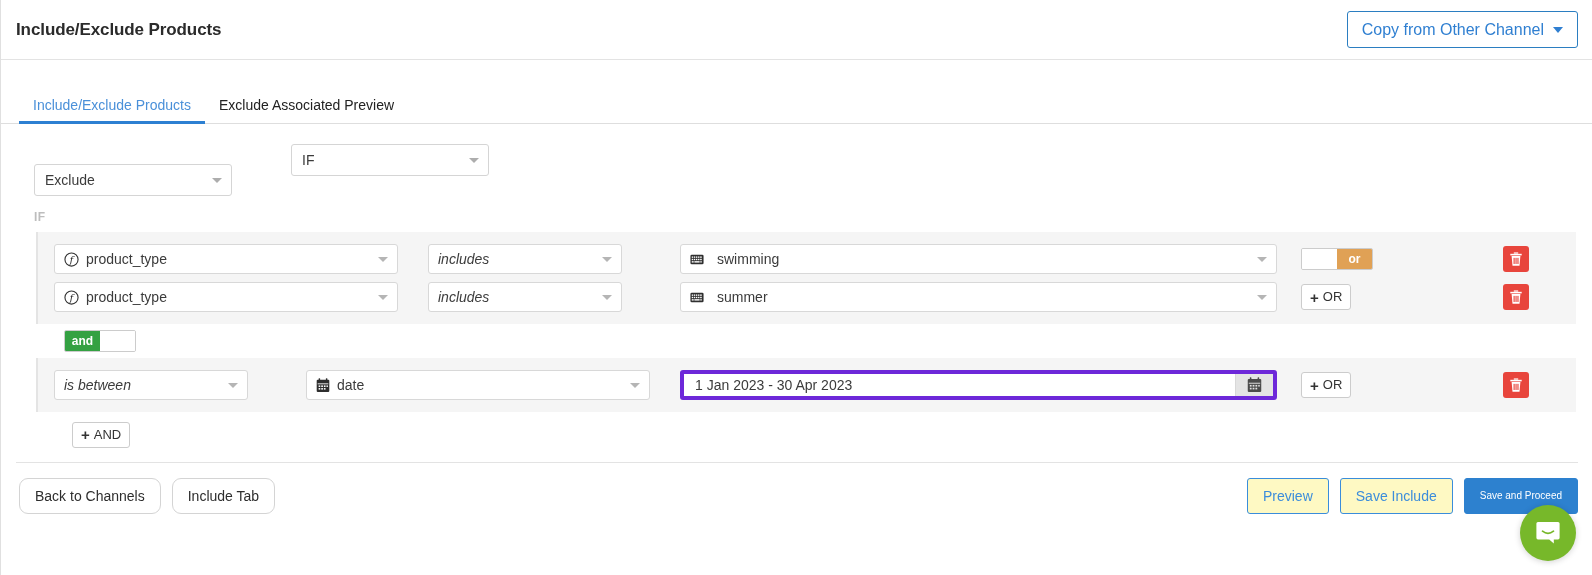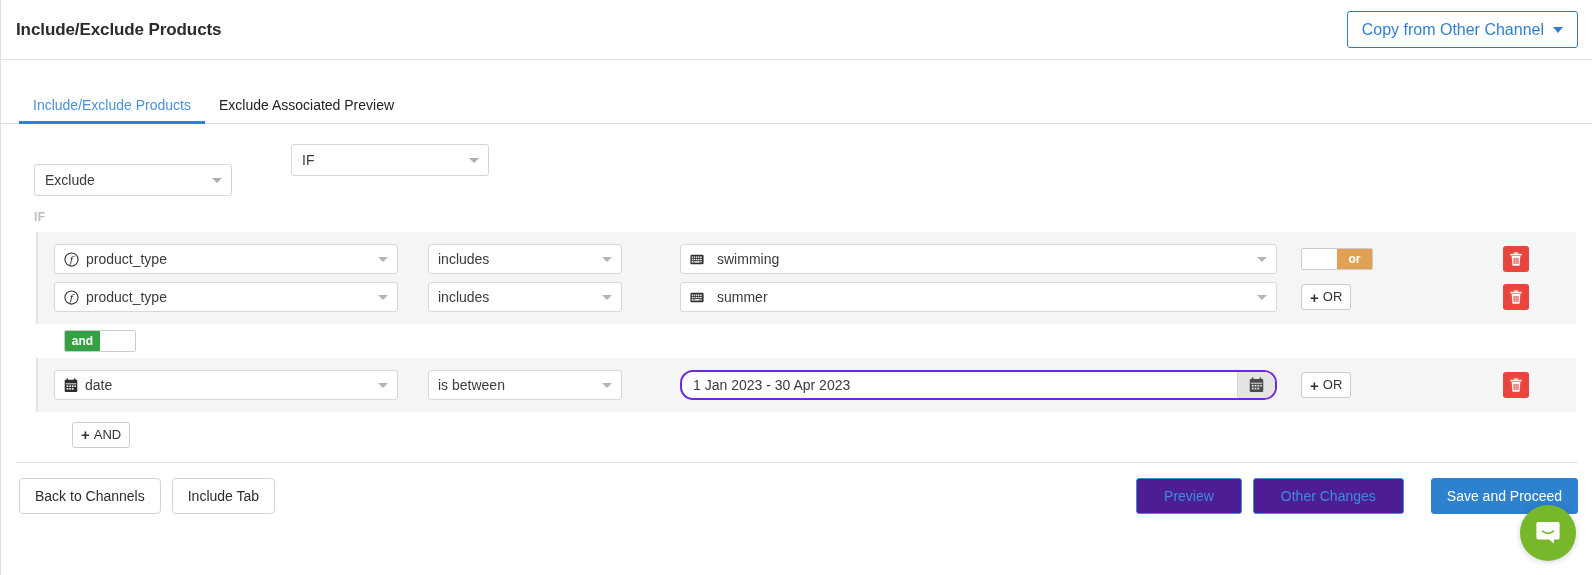--- a/index.html
+++ b/index.html
@@ -167,39 +167,39 @@
   .field .sel-caret {
     position: absolute;
     right: 9px; top: 50%;
     margin-top: -2px;
     width: 0; height: 0;
     border-left: 5px solid transparent;
     border-right: 5px solid transparent;
     border-top: 5px solid #b5b5b5;
   }
   .f-attribute { width: 344px; margin-right: 30px; }
-  .f-operator  { width: 194px; margin-right: 58px; }
+  .f-operator  { width: 194px; margin-right: 58px; font-style: italic; }
   .f-value     { width: 597px; gap: 6px; }
 
   .ficon {
     display: inline-flex;
     align-items: center;
     justify-content: center;
     margin-right: 7px;
     flex: 0 0 auto;
   }
 
   .date-input-wrap {
     position: relative;
     width: 597px;
     height: 30px;
     display: flex;
     align-items: center;
-    border: 2px solid #6d28d9;
-    border-radius: 13px;
+    border: 4px solid #6d28d9;
+    border-radius: 3px;
     background: #fff;
     overflow: hidden;
   }
   .date-text {
     flex: 1;
     padding-left: 11px;
     font-size: 14px;
     color: #3b3b3b;
   }
   .date-btn {
@@ -288,44 +288,43 @@
     align-items: center;
   }
   .footer-left { display: flex; gap: 11px; padding-left: 3px; }
   .footer-right { margin-left: auto; display: flex; gap: 11px; }
   .btn-gray {
     border: 1px solid #d4d4d4;
     background: #fff;
     color: #2d2d2d;
     font-size: 14px;
     padding: 9px 15px;
-    border-radius: 4px;
+    border-radius: 9px;
     cursor: pointer;
     white-space: nowrap;
   }
   .btn-link-primary {
     border: 1px solid #3a8ddb;
-    background: #4c1d95;
+    background: #fef9c3;
     color: #3c8ddb;
     font-size: 14px;
-    padding: 9px 27px;
+    padding: 9px 15px;
     border-radius: 3px;
     cursor: pointer;
     white-space: nowrap;
   }
   .btn-primary {
     border: 1px solid #2d81cf;
     background: #2d81cf;
     color: #fff;
-    font-size: 14px;
+    font-size: 10px;
     padding: 9px 15px;
     border-radius: 3px;
     cursor: pointer;
     white-space: nowrap;
-    margin-left: 16px;
   }
 
   
   .chat-launcher {
     position: absolute;
     right: 16px;
     bottom: 14px;
     width: 56px; height: 56px;
     border-radius: 50%;
     background: #77b82a;
@@ -500,43 +499,43 @@
 
       <div class="and-toggle-row">
         <div class="toggle toggle-and">
           <div class="half on">and</div>
           <div class="half off"></div>
         </div>
       </div>
 
       <div class="group-block">
         <div class="cond-row">
+          <div class="field f-operator">
+            <span>is between</span>
+            <span class="sel-caret"></span>
+          </div>
           <div class="field f-attribute">
             <span class="ficon">
               <svg width="14" height="15" viewBox="0 0 16 17" aria-hidden="true">
                 <rect x="0.8" y="2" width="14.4" height="14" rx="1.2" fill="#2e2e2e"></rect>
                 <rect x="3" y="0.3" width="1.7" height="3.4" rx="0.6" fill="#2e2e2e"></rect>
                 <rect x="11.3" y="0.3" width="1.7" height="3.4" rx="0.6" fill="#2e2e2e"></rect>
                 <rect x="1.9" y="6.1" width="12.2" height="1" fill="#fff"></rect>
                 <g fill="#fff">
                   <rect x="3" y="8.4" width="1.9" height="1.8"></rect>
                     <rect x="6" y="8.4" width="1.9" height="1.8"></rect>
                   <rect x="9" y="8.4" width="1.9" height="1.8"></rect>
                     <rect x="12" y="8.4" width="1.6" height="1.8"></rect>
                   <rect x="3" y="11.4" width="1.9" height="1.8"></rect>
                     <rect x="6" y="11.4" width="1.9" height="1.8"></rect>
                   <rect x="9" y="11.4" width="1.9" height="1.8"></rect>
                 </g>
               </svg>
             </span>
             <span>date</span>
-            <span class="sel-caret"></span>
-          </div>
-          <div class="field f-operator">
-            <span>is between</span>
             <span class="sel-caret"></span>
           </div>
           <div class="date-input-wrap">
             <span class="date-text">1 Jan 2023 - 30 Apr 2023</span>
             <span class="date-btn">
               <svg width="15" height="16" viewBox="0 0 16 17" aria-hidden="true">
                 <rect x="0.8" y="2" width="14.4" height="14" rx="1.2" fill="#4b4b4b"></rect>
                 <rect x="3" y="0.3" width="1.7" height="3.4" rx="0.6" fill="#4b4b4b"></rect>
                 <rect x="11.3" y="0.3" width="1.7" height="3.4" rx="0.6" fill="#4b4b4b"></rect>
                 <rect x="1.9" y="6.1" width="12.2" height="1" fill="#e4e4e4"></rect>
@@ -583,21 +582,21 @@
     </div>
   </div>
 
   <div class="footer">
     <div class="footer-left">
       <button class="btn-gray">Back to Channels</button>
       <button class="btn-gray">Include Tab</button>
     </div>
     <div class="footer-right">
       <button class="btn-link-primary">Preview</button>
-      <button class="btn-link-primary">Other Changes</button>
+      <button class="btn-link-primary">Save Include</button>
       <button class="btn-primary">Save and Proceed</button>
     </div>
   </div>
 
   <div class="chat-launcher">
     <svg width="26" height="26" viewBox="0 0 26 26" aria-hidden="true">
       <path d="M3 2 h20 a1.6 1.6 0 0 1 1.6 1.6 v14.2 a1.6 1.6 0 0 1 -1.6 1.6 h-4.2 v4.2 l-4.6 -4.2 h-11.2 a1.6 1.6 0 0 1 -1.6 -1.6 v-14.2 a1.6 1.6 0 0 1 1.6 -1.6 z" fill="#ffffff"></path>
       <path d="M7.5 11.2 q5.5 4.4 11 0" fill="none" stroke="#77b82a" stroke-width="1.7" stroke-linecap="round"></path>
     </svg>
   </div>

